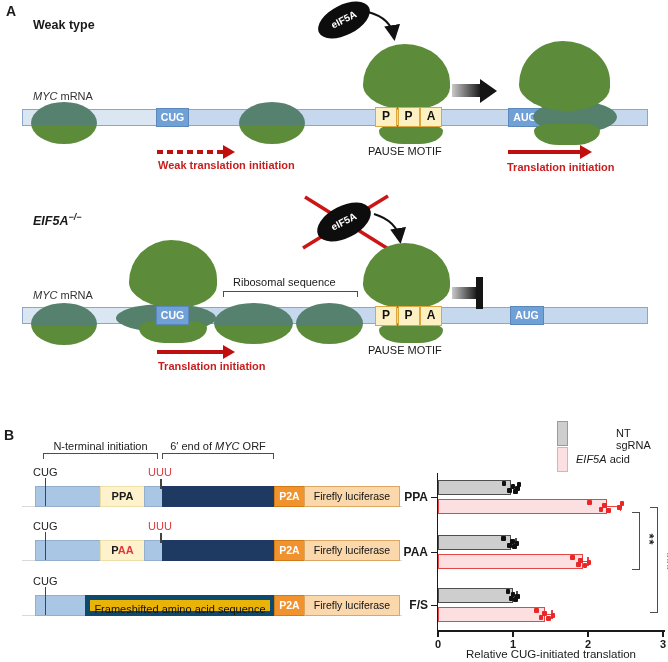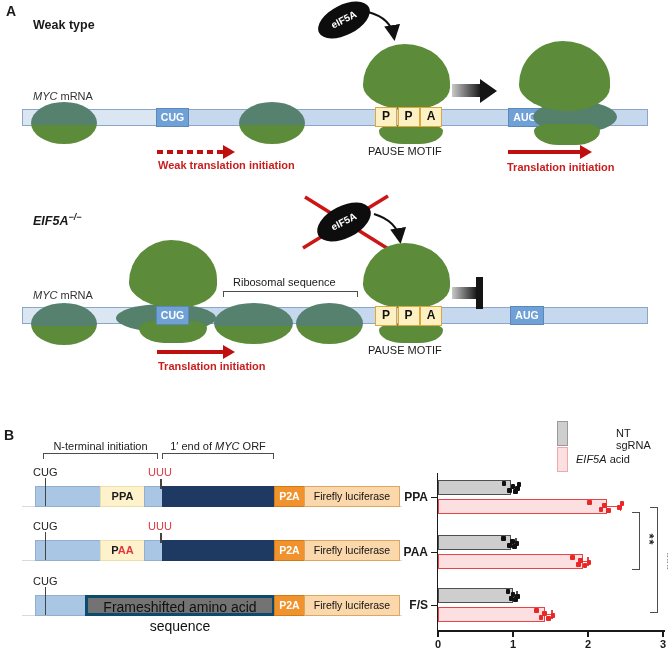--- a/index.html
+++ b/index.html
@@ -33,21 +33,21 @@
   .stopbar{background:#141414;}
   
   .brk{border-top:1.3px solid #4d4d4d;border-left:1.3px solid #4d4d4d;border-right:1.3px solid #4d4d4d;box-sizing:border-box;}
   
   .seg{box-sizing:border-box;height:21px;position:absolute;top:0;}
   .lb{background:#a9c6e4;border:1px solid #93afd0;}
   .yellow{background:#fdf2cb;border:1px solid #ecdfa7;font-size:11px;font-weight:bold;text-align:center;line-height:19px;}
   .navy{background:#1e3a63;}
   .orange{background:#f0922d;border:1px solid #d07b16;color:#fff;font-weight:bold;font-size:10.5px;text-align:center;line-height:19px;}
   .peach{background:#fbd7ac;border:1px solid #dba763;font-size:10.5px;text-align:center;line-height:19px;color:#111;}
-  .fsgreen{background:#737373;border:3px solid #0c4a6e;font-size:14px;text-align:center;line-height:19px;color:#111;}
+  .fsgreen{background:#eab308;border:5px solid #0c4a6e;font-size:11px;text-align:center;line-height:19px;color:#111;}
   .ctick{width:1.5px;background:#444;}
   .baseline{height:1.5px;background:#d9d9d9;}
   .catlabel{font-size:12px;font-weight:bold;text-align:right;}
   .ticklab{font-size:11px;font-weight:bold;text-align:center;}
   .sig{font-size:13px;font-weight:bold;letter-spacing:1px;}
   .oval{background:#0d0d0d;border-radius:50%;color:#fff;font-weight:bold;font-size:10px;
         text-align:center;}
 </style>
 </head>
 <body>
@@ -150,21 +150,21 @@
 
   <div class="abs redline" style="left:157px;top:350px;width:66px;height:3.5px;"></div>
   <div class="abs tri" style="left:223px;top:345px;border-left:12px solid #bf0f0f;border-top:7px solid transparent;border-bottom:7px solid transparent;"></div>
   <div class="abs red" style="left:158px;top:360px;">Translation initiation</div>
 
   <div class="abs t14" style="left:4px;top:427px;">B</div>
 
   <div class="abs t11" style="left:43px;top:440px;width:115px;text-align:center;color:#222;">N-terminal initiation</div>
   <div class="abs brk" style="left:43px;top:453px;width:115px;height:6px;"></div>
   <div class="abs t11" style="left:162px;top:440px;width:112px;text-align:center;color:#222;">
-    <span>1′ end of </span><span class="i">MYC</span><span> ORF</span>
+    <span>6′ end of </span><span class="i">MYC</span><span> ORF</span>
   </div>
   <div class="abs brk" style="left:162px;top:453px;width:112px;height:6px;"></div>
 
   <div class="abs t11" style="left:33px;top:466px;color:#222;">CUG</div>
   <div class="abs redtxt t11 b" style="left:148px;top:466px;">UUU</div>
   <div class="abs baseline" style="left:22px;top:505.5px;width:380px;"></div>
   <div class="abs" style="left:0;top:486px;width:668px;height:21px;">
     <div class="seg lb" style="left:35px;width:66px;"></div>
     <div class="seg yellow" style="left:100px;width:45px;"><span>PPA</span><span class="redtxt"></span></div>
     <div class="seg lb" style="left:144px;width:19px;"></div>
@@ -272,13 +272,14 @@
       <div class="abs" style="left: 538.5px; top: 615.25px; width: 4.5px; height: 4.5px; background: rgb(234, 38, 39); border-radius: 1px;"></div>
       <div class="abs" style="left: 542.25px; top: 611.25px; width: 4.5px; height: 4.5px; background: rgb(234, 38, 39); border-radius: 1px;"></div>
       <div class="abs" style="left: 546px; top: 616.25px; width: 4.5px; height: 4.5px; background: rgb(234, 38, 39); border-radius: 1px;"></div>
       <div class="abs" style="left: 550.5px; top: 613.25px; width: 4.5px; height: 4.5px; background: rgb(234, 38, 39); border-radius: 1px;"></div>
       <div class="abs" style="left: 632px; top: 512px; width: 8px; height: 58px; border-top: 1.5px solid rgb(77, 77, 77); border-right: 1.5px solid rgb(77, 77, 77); border-bottom: 1.5px solid rgb(77, 77, 77); box-sizing: border-box;"></div>
       <div class="abs sig" style="left: 642px; top: 533px; width: 14px; transform: rotate(90deg);">**</div>
       <div class="abs" style="left: 650px; top: 507px; width: 8px; height: 106px; border-top: 1.5px solid rgb(77, 77, 77); border-right: 1.5px solid rgb(77, 77, 77); border-bottom: 1.5px solid rgb(77, 77, 77); box-sizing: border-box;"></div>
       <div class="abs sig" style="left: 660px; top: 552px; width: 14px; transform: rotate(90deg);">***</div>
     </div>
 
+  <div class="abs b" style="left:438px;top:648px;width:226px;text-align:center;font-size:11.5px;">Relative CUG-initiated translation</div>
 </div>
 
 </body></html>

